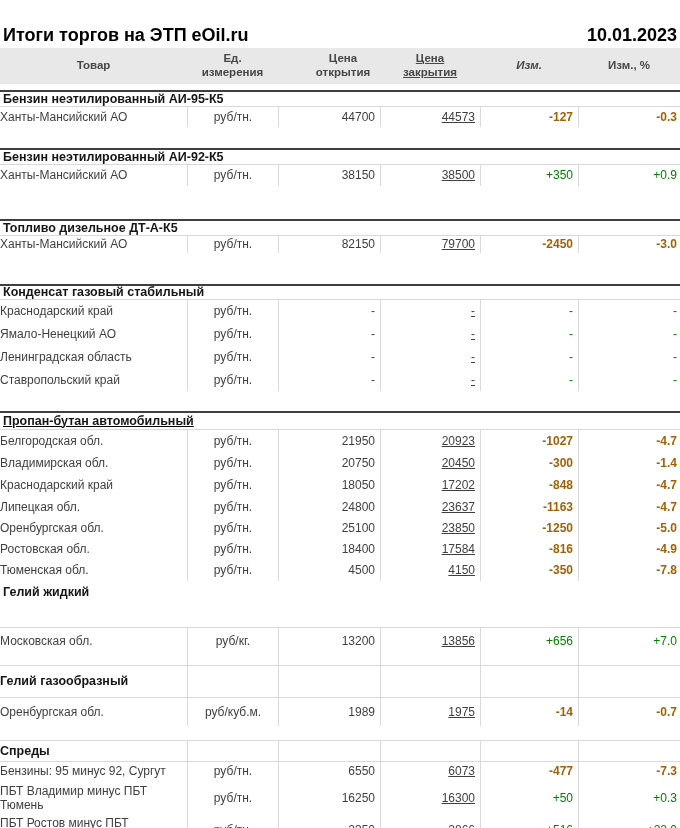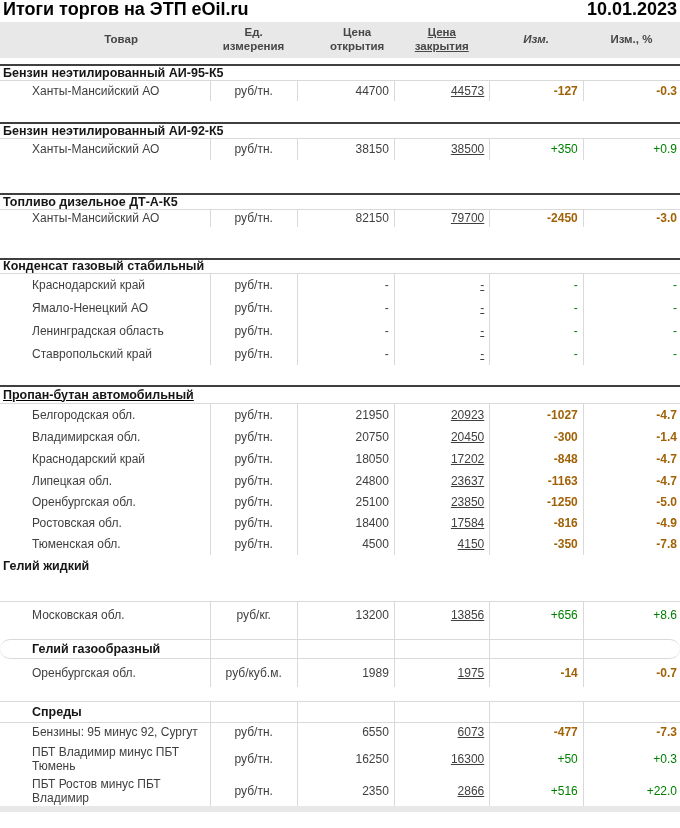--- a/index.html
+++ b/index.html
@@ -1,42 +1,42 @@
 <!DOCTYPE html>
 <html><head>
 <meta charset="utf-8">
 <style>
   html,body{margin:0;padding:0;}
   body{
     width:680px;height:828px;overflow:hidden;background:#ffffff;
     font-family:"Liberation Sans", sans-serif;
   }
   .titlebar{
-    height:22px;display:flex;justify-content:space-between;align-items:flex-end;
+    height:48px;display:flex;justify-content:space-between;align-items:flex-end;
     padding:0 3px 4px 3px;box-sizing:border-box;
   }
   .titlebar .t{font-size:18px;font-weight:bold;color:#000;line-height:1;}
   .thead{
     height:36px;background:#e8e8e8;display:flex;box-sizing:border-box;
   }
   .hcell{
     display:flex;align-items:center;justify-content:center;text-align:center;
     font-size:11.5px;font-weight:bold;color:#474747;line-height:1.2;box-sizing:border-box;
   }
   .hcell .narrow{display:inline-block;max-width:74px;}
   .trow{display:flex;box-sizing:border-box;background:#fff;}
   .bb{border-bottom:1px solid #d9d9d9;}
   .dt{border-top:2px solid #3f3f3f;}
   .lt{border-top:1px solid #d9d9d9;}
   .cell{
     box-sizing:border-box;display:flex;align-items:center;
     font-size:12px;color:#3f3f3f;line-height:1.2;overflow:hidden;
   }
   .sep{border-left:1px solid #d9d9d9;}
-  .c0{width:187px;margin-left:32px;}
+  .c0{width:187px;}
   .c1{width:91px;justify-content:center;}
   .c2{width:102px;justify-content:flex-end;padding-right:5px;}
   .c3{width:100px;justify-content:flex-end;padding-right:5px;text-decoration:underline;}
   .c4{width:98px;justify-content:flex-end;padding-right:5px;}
   .c5{width:102px;justify-content:flex-end;padding-right:3px;}
   .full{width:680px;padding-left:3px;}
   .sec-title{font-size:12.5px;font-weight:bold;color:#161616;}
   .pos{color:#008000;}
   .neg{color:#a16207;font-weight:bold;}
   .footer-strip{height:6px;background:#e8e8e8;}
@@ -207,31 +207,31 @@
       <div class="trow" style="height: 22px;">
         <div class="cell full sec-title">Гелий жидкий</div>
       </div>
       <div class="trow" style="height: 24px;"></div>
       <div class="trow lt" style="height: 28px;">
         <div class="cell c0">Московская обл.</div>
         <div class="cell c1 sep">руб/кг.</div>
         <div class="cell c2 sep">13200</div>
         <div class="cell c3 sep">13856</div>
         <div class="cell c4 sep pos">+656</div>
-        <div class="cell c5 sep pos">+8.6</div>
+        <div class="cell c5 sep pos">+7.0</div>
       </div>
       <div class="trow" style="height: 10px;">
         <div class="cell c0"></div>
         <div class="cell c1 sep"></div>
         <div class="cell c2 sep"></div>
         <div class="cell c3 sep"></div>
         <div class="cell c4 sep"></div>
         <div class="cell c5 sep"></div>
       </div>
-      <div class="trow bb lt" style="height: 20px; border-radius: 11px;">
+      <div class="trow bb lt" style="height: 33px;">
         <div class="cell c0 sec-title">Гелий газообразный</div>
         <div class="cell c1 sep"></div>
         <div class="cell c2 sep"></div>
         <div class="cell c3 sep"></div>
         <div class="cell c4 sep"></div>
         <div class="cell c5 sep"></div>
       </div>
       <div class="trow" style="height: 28px;">
         <div class="cell c0">Оренбургская обл.</div>
         <div class="cell c1 sep">руб/куб.м.</div>

